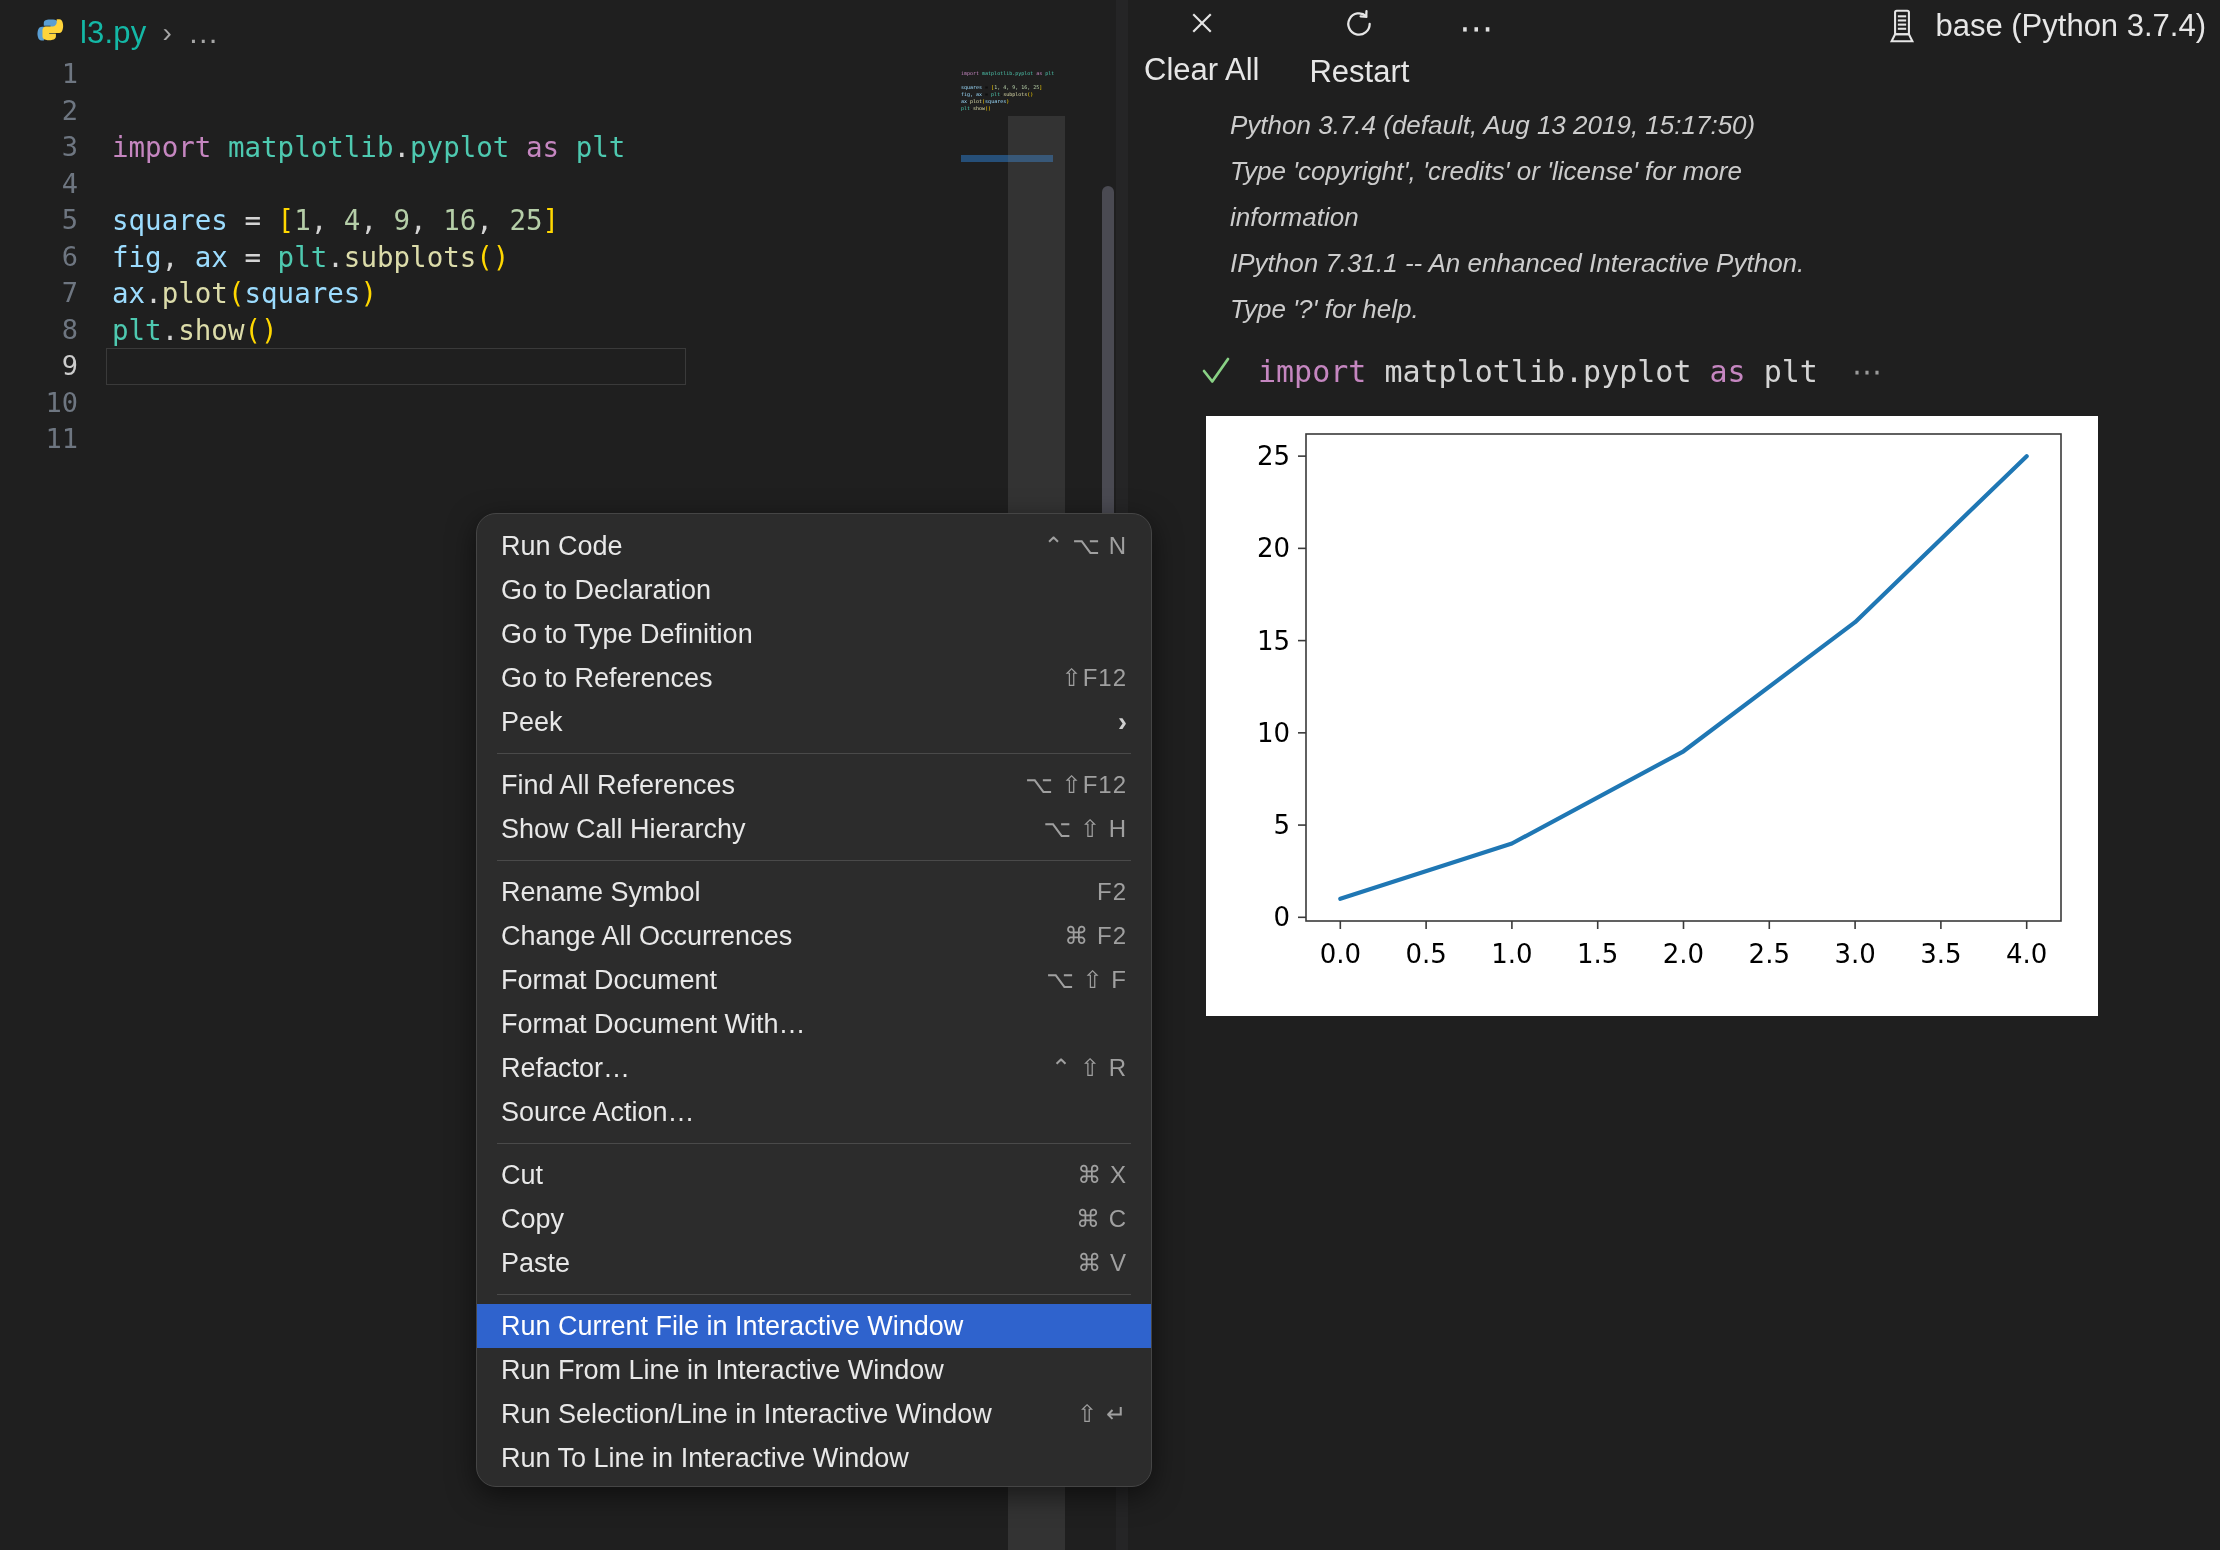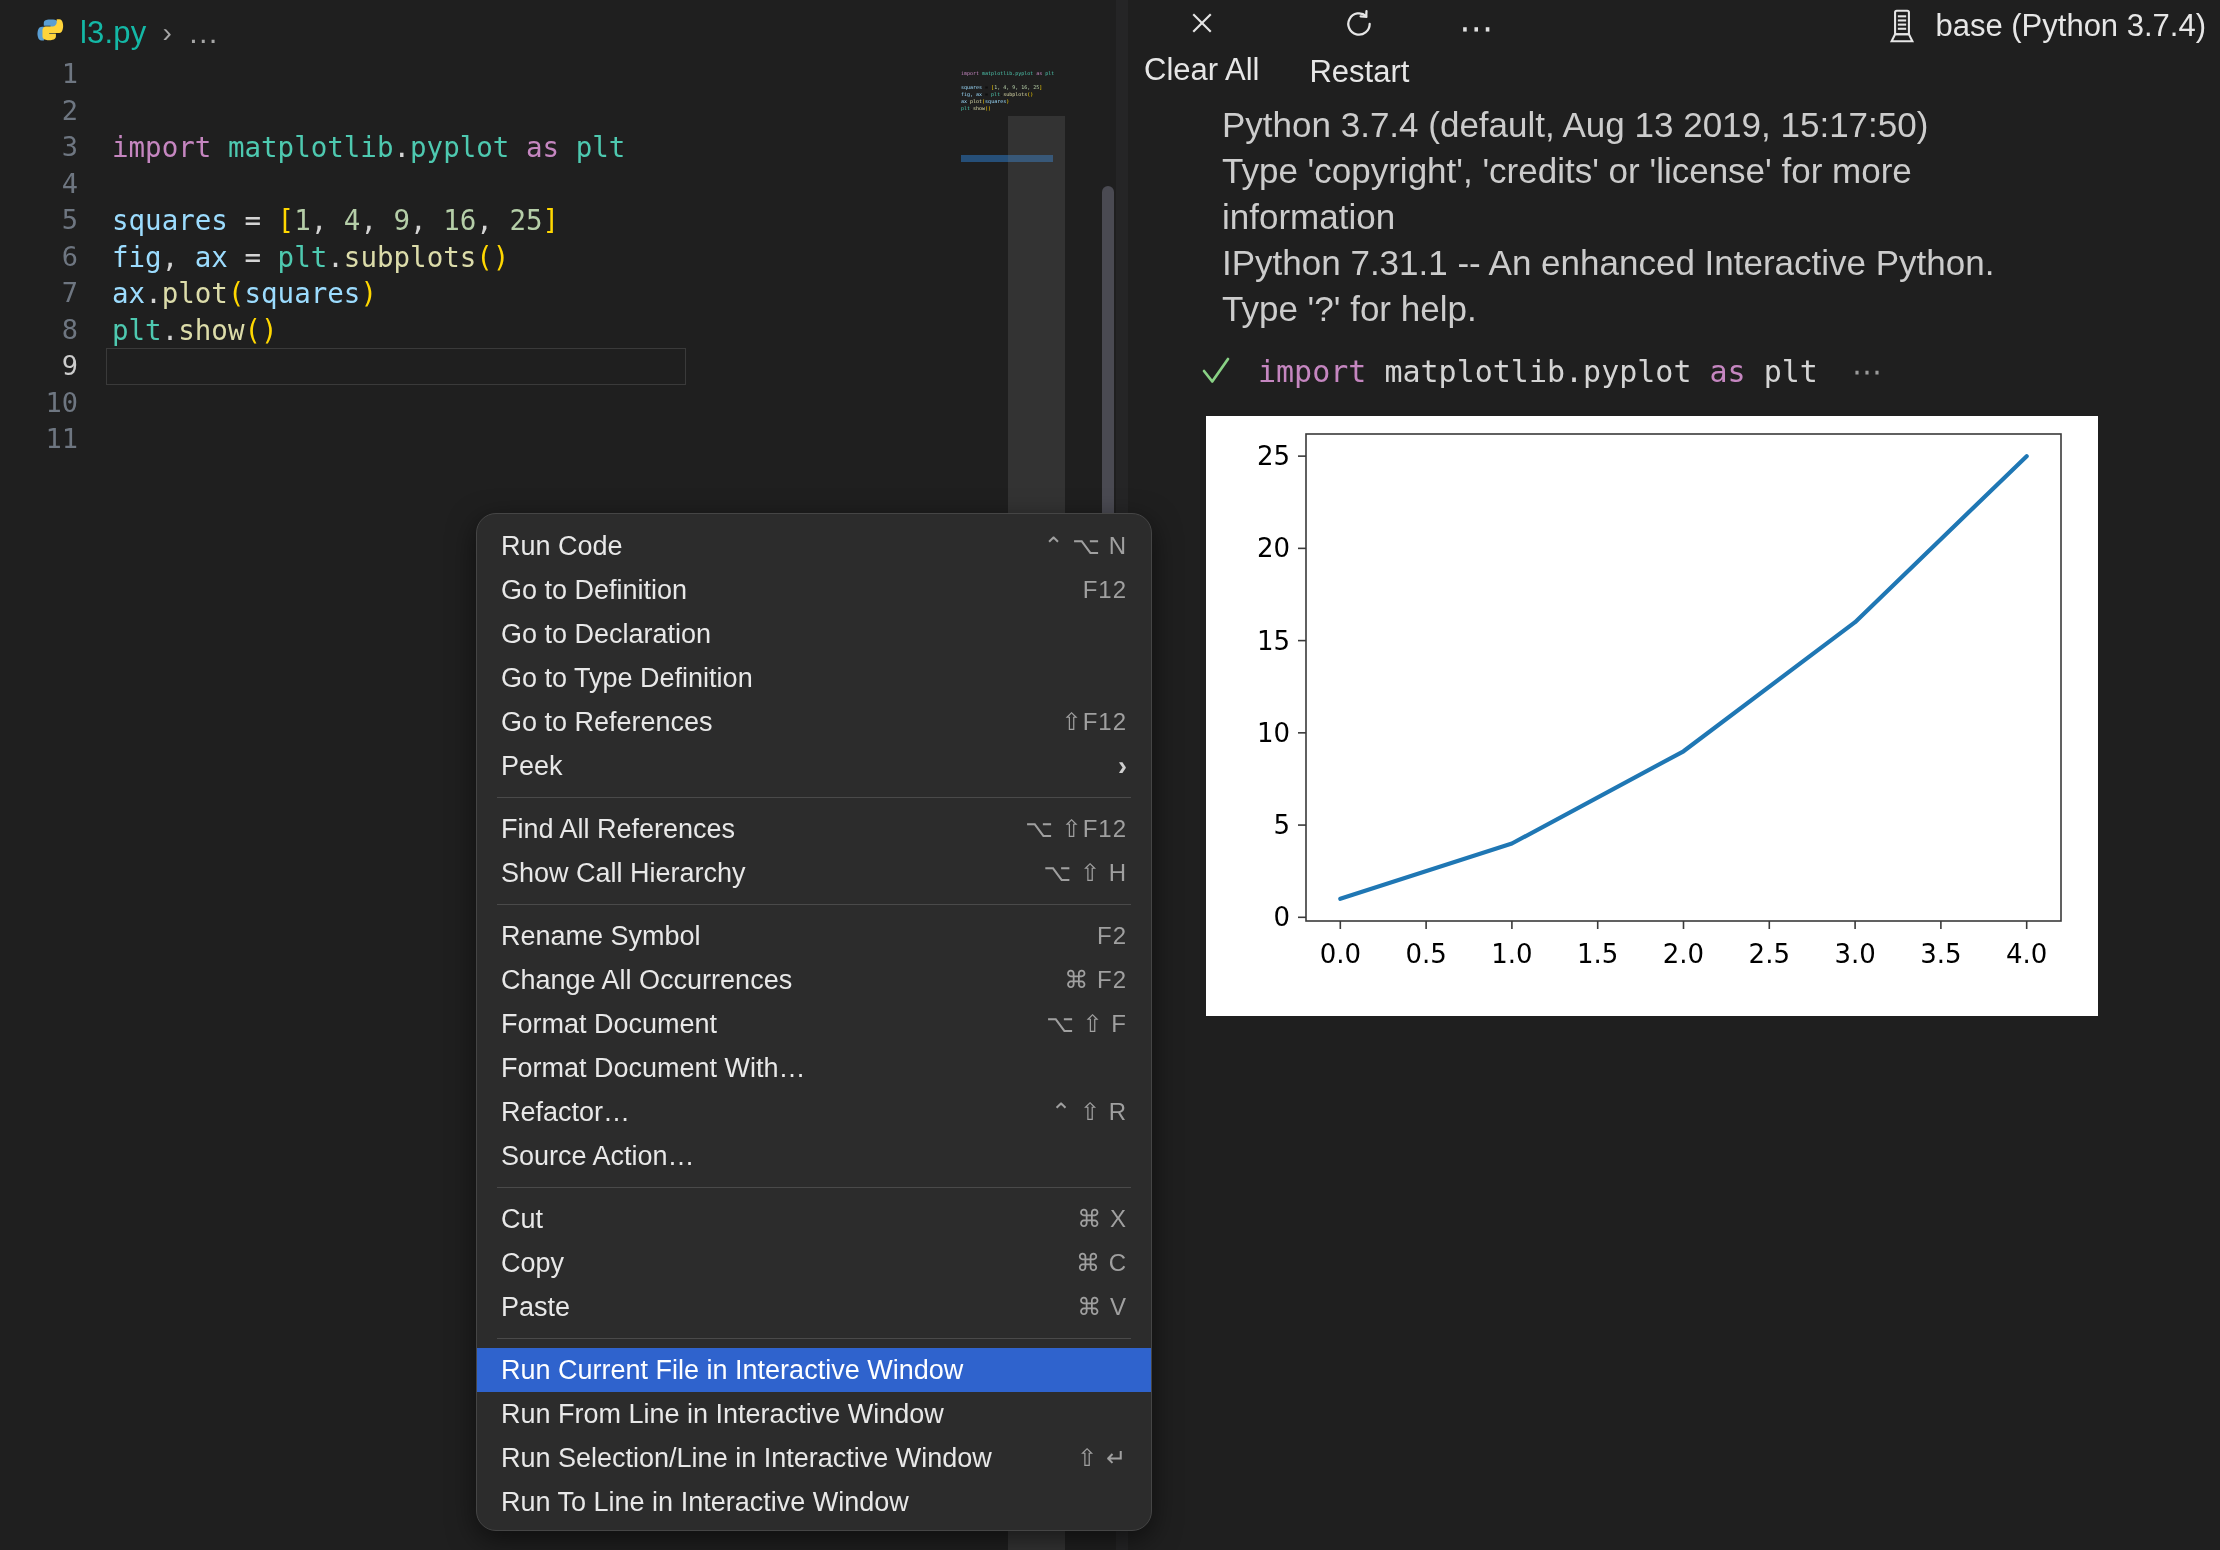--- a/index.html
+++ b/index.html
@@ -121,23 +121,24 @@
   #tb-more { margin-left: 26px; font-size: 34px; letter-spacing: 3px; color: #e0e0e0; padding-top: 0; }
   #tb-kernel {
     position: absolute; right: 6px; top: 8px; display: flex; 
     gap: 16px; height: 56px; padding: 0 8px; color: #e6e6e6; font-size: 31px;
   }
   .icon-svg { display: block; }
 
   #iw-body { position: absolute; left: 0; top: 72px; width: 100%; height: 1478px; }
 
   #iw-banner {
-    position: absolute; left: 94px; top: 30px; width: 940px;
-    color: #cccccc; font-size: 35px; line-height: 46px;
+    position: absolute; left: 102px; top: 30px; width: 940px;
+    color: #cccccc; font-size: 26px; line-height: 46px;
     font-family: "Liberation Sans", sans-serif;
+    font-style: italic;
   }
 
   #iw-cell { position: absolute; left: 70px; top: 272px; width: 980px; }
   #iw-cell-head { display: flex; align-items: center; gap: 24px; height: 54px; }
   #check-icon { width: 36px; height: 36px; flex: none; }
   #iw-cell-code {
     font-family: "DejaVu Sans Mono", monospace; font-size: 30px;
     white-space: pre; color: #d4d4d4;
   }
   #iw-cell-dots { color: #9a9a9a; font-size: 30px; margin-left: 10px; letter-spacing: 2px;}
@@ -329,24 +330,20 @@
   </div>
 
   <div id="ctx-menu" style="position:absolute;left:476px;top:513px;width:676px;background:#2c2c2c;
               border:1px solid #454545;border-radius:20px;padding:10px 0 6px 0;
               box-shadow:0 8px 28px rgba(0,0,0,0.55);overflow:hidden;">
   <div style="display: flex; align-items: center; justify-content: space-between; height: 44px; padding: 0px 24px; font-size: 27px; color: rgb(232, 232, 232); font-family: &quot;Liberation Sans&quot;, sans-serif;">
         <span>Run Code</span>
         <span style="color: rgb(160, 160, 160); font-size: 24px; letter-spacing: 1px;">⌃ ⌥ N</span>
       </div>
       <div style="display: flex; align-items: center; justify-content: space-between; height: 44px; padding: 0px 24px; font-size: 27px; color: rgb(232, 232, 232); font-family: &quot;Liberation Sans&quot;, sans-serif;">
-        <span>Go to Definition</span>
-        <span style="color: rgb(160, 160, 160); font-size: 24px; letter-spacing: 1px;">F12</span>
-      </div>
-      <div style="display: flex; align-items: center; justify-content: space-between; height: 44px; padding: 0px 24px; font-size: 27px; color: rgb(232, 232, 232); font-family: &quot;Liberation Sans&quot;, sans-serif;">
         <span>Go to Declaration</span>
       </div>
       <div style="display: flex; align-items: center; justify-content: space-between; height: 44px; padding: 0px 24px; font-size: 27px; color: rgb(232, 232, 232); font-family: &quot;Liberation Sans&quot;, sans-serif;">
         <span>Go to Type Definition</span>
       </div>
       <div style="display: flex; align-items: center; justify-content: space-between; height: 44px; padding: 0px 24px; font-size: 27px; color: rgb(232, 232, 232); font-family: &quot;Liberation Sans&quot;, sans-serif;">
         <span>Go to References</span>
         <span style="color: rgb(160, 160, 160); font-size: 24px; letter-spacing: 1px;">⇧F12</span>
       </div>
       <div style="display: flex; align-items: center; justify-content: space-between; height: 44px; padding: 0px 24px; font-size: 27px; color: rgb(232, 232, 232); font-family: &quot;Liberation Sans&quot;, sans-serif;">

